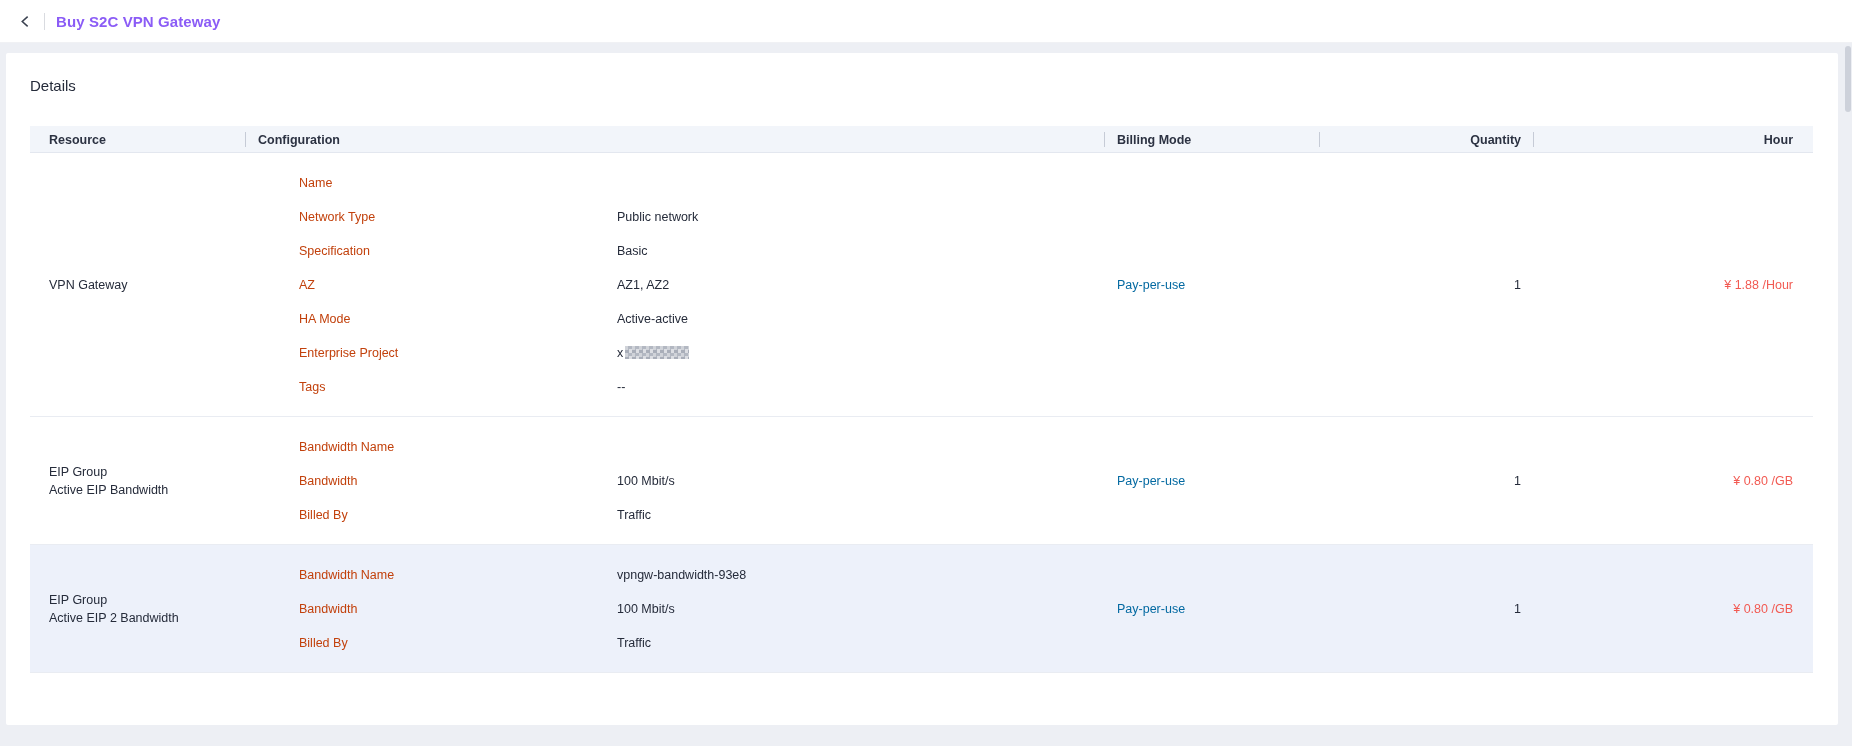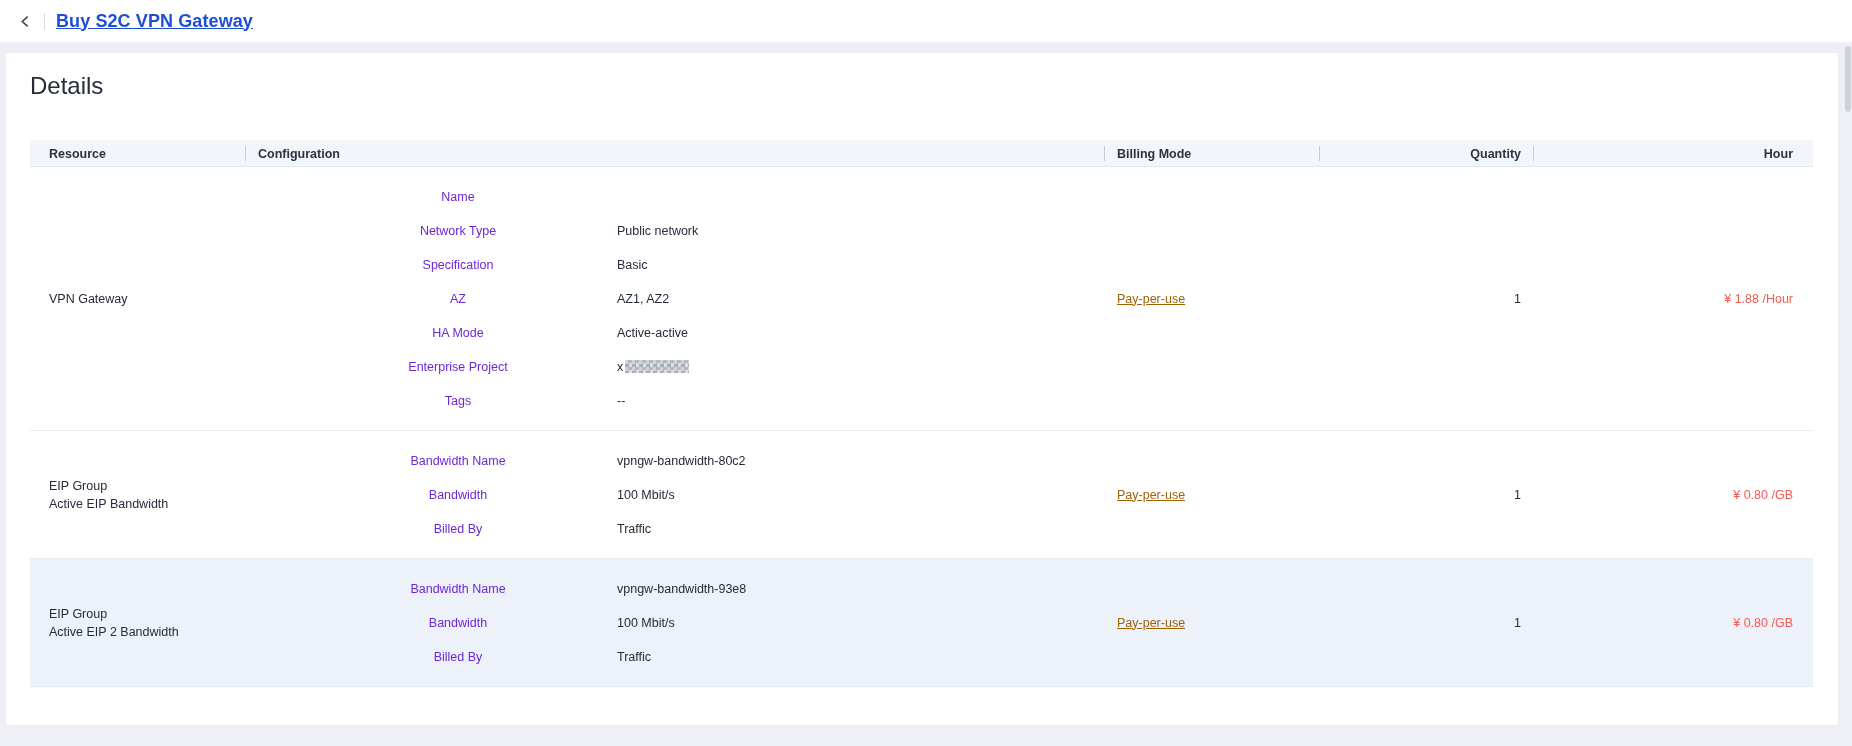--- a/index.html
+++ b/index.html
@@ -11,32 +11,32 @@
   }
   .page { position:relative; width:1852px; height:746px; }
 
   
   .topbar {
     height:43px; background:#ffffff; display:flex; align-items:center;
     padding-left:15px; border-bottom:1px solid #f0f1f4;
   }
   .back-btn { width:20px; height:20px; display:flex; align-items:center; justify-content:center; cursor:pointer; }
   .topbar-divider { width:1px; height:17px; background:#d9dbe0; margin:0 11px 0 9px; }
-  .topbar-title { font-size:18px; font-weight:700; color:#1d4ed8; letter-spacing:.1px;text-decoration:underline; }
+  .topbar-title { font-size:15px; font-weight:700; color:#8b5cf6; letter-spacing:.1px; }
 
   
   .card {
     background:#ffffff; border-radius:2px;
     margin:10px 14px 0 6px; height:672px;
     padding:22px 25px 0 24px;
   }
-  .panel-title { font-size:24px; font-weight:500; color:#252b3a; line-height:22px; }
-
-  
-  .table { margin-top:43px; width:1783px; font-size:12.5px; }
+  .panel-title { font-size:15px; font-weight:500; color:#252b3a; line-height:22px; }
+
+  
+  .table { margin-top:29px; width:1783px; font-size:12.5px; }
   .thead {
     display:grid; grid-template-columns:215px 859px 215px 214px 1fr;
     height:27px; align-items:center;
     background:#f2f5fa; border-bottom:1px solid #e3e7ef;
     font-weight:700; color:#2c3242;
   }
   .th { position:relative; height:27px; display:flex; align-items:center; }
   .th.sep::before {
     content:""; position:absolute; left:0; top:6px; width:1px; height:15px; background:#c6cbd6;
   }
@@ -52,29 +52,29 @@
   }
   .trow.highlight { background:#edf1fa; }
 
   .cell { display:flex; }
   .cell.res {
     flex-direction:column; justify-content:center; padding-left:19px;
     color:#252b3a; line-height:18px;
   }
   .cell.cfg { flex-direction:column; padding:13px 0 12px 54px; }
   .cfg-line { display:grid; grid-template-columns:318px 1fr; height:34px; align-items:center; }
-  .cfg-label { color:#6d28d9;text-align:center; }
+  .cfg-label { color:#c2410c; }
   .cfg-value { color:#252b3a; white-space:nowrap; }
   .mosaic {
     display:inline-block; vertical-align:-2px; width:64px; height:13px; margin-left:2px;
     background:
       conic-gradient(#b3b8c2 25%, #dcdee3 0 50%, #a9aeb9 0 75%, #d0d3d9 0);
     background-size:7px 7px;
   }
-  .cell.billing { align-items:center; padding-left:13px; color:#a16207;text-decoration:underline; }
+  .cell.billing { align-items:center; padding-left:13px; color:#0369a1; }
   .cell.qty   { align-items:center; justify-content:flex-end; padding-right:12px; color:#252b3a; }
   .cell.price { align-items:center; justify-content:flex-end; padding-right:20px; white-space:nowrap; }
 
   
   .scrollbar-track { position:absolute; top:44px; right:0; width:8px; height:702px; }
   .scrollbar-thumb {
     position:absolute; top:2px; right:1px; width:6px; height:66px;
     background:#cdd1da; border-radius:3px; cursor:pointer;
   }
 </style>
@@ -146,21 +146,20 @@
   </div>
 
   <div class="trow">
     <div class="cell res">
               <div>EIP Group</div>
               <div>Active EIP Bandwidth</div>
             </div>
     <div class="cell cfg">
               <div class="cfg-line">
                 <div class="cfg-label">Bandwidth Name</div>
-                <div class="cfg-value">vpngw-bandwidth-80c2</div>
               </div>
               <div class="cfg-line">
                 <div class="cfg-label">Bandwidth</div>
                 <div class="cfg-value">100 Mbit/s</div>
               </div>
               <div class="cfg-line">
                 <div class="cfg-label">Billed By</div>
                 <div class="cfg-value">Traffic</div>
               </div>
             </div>

